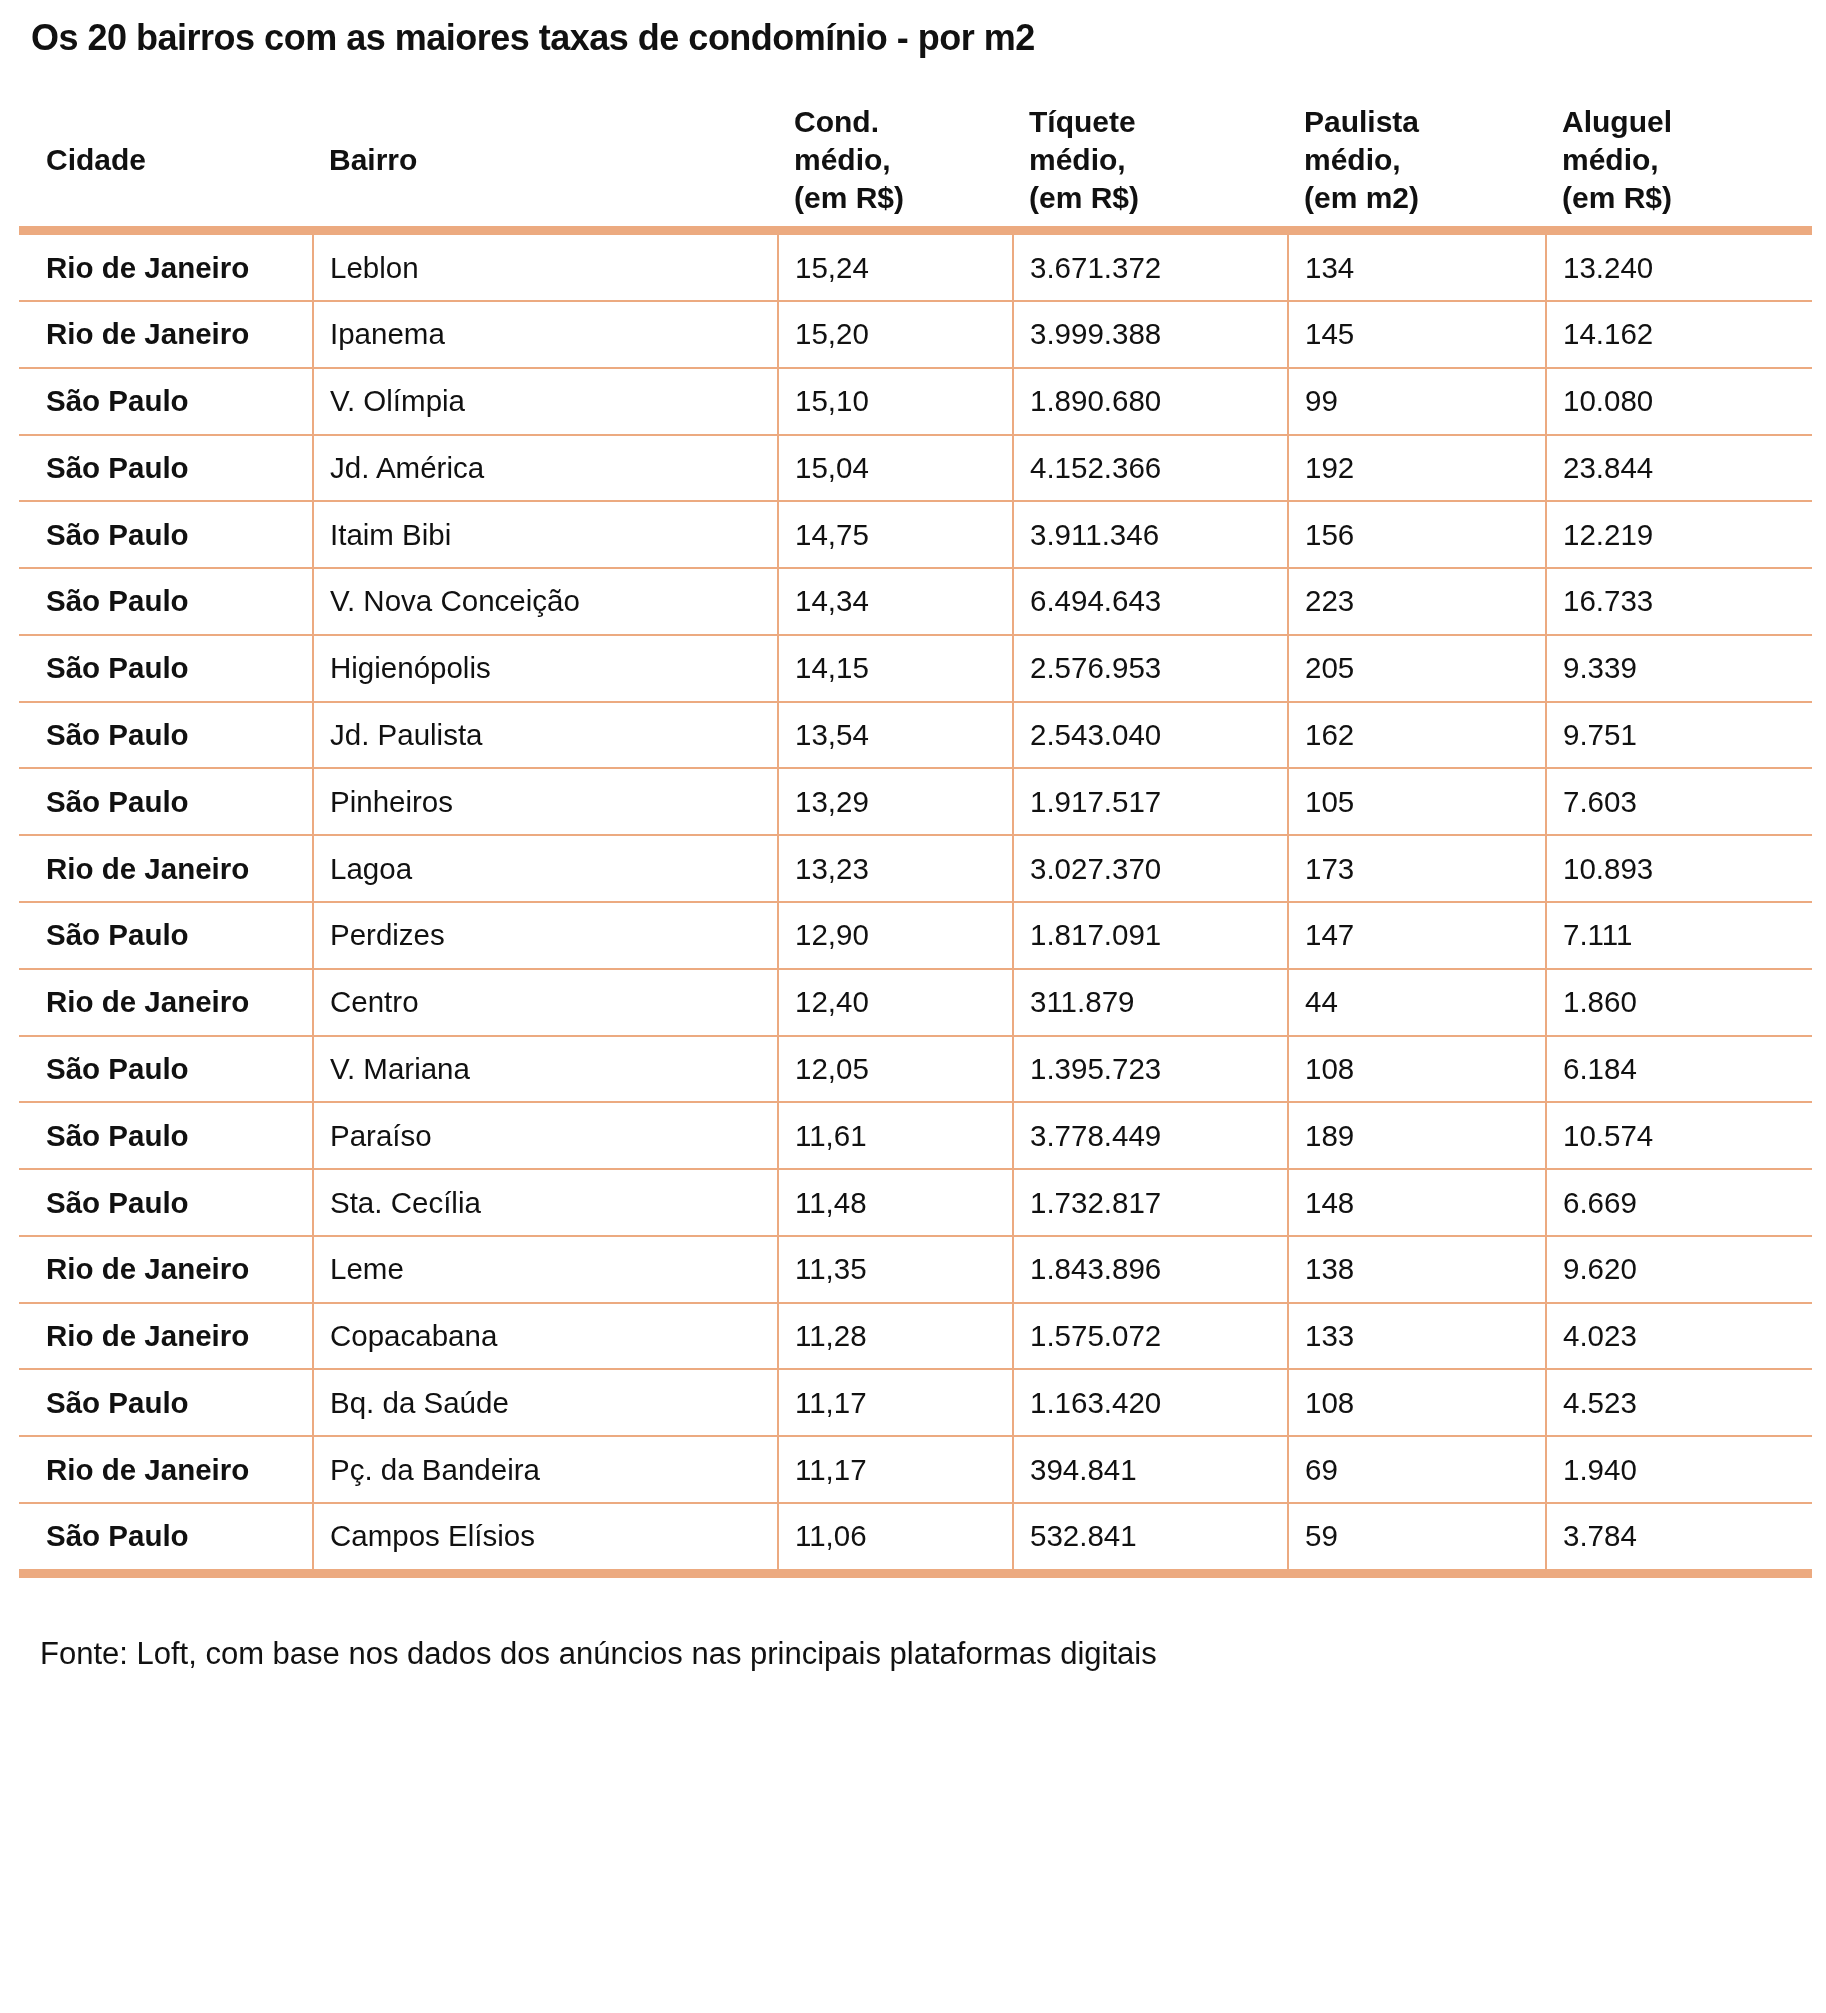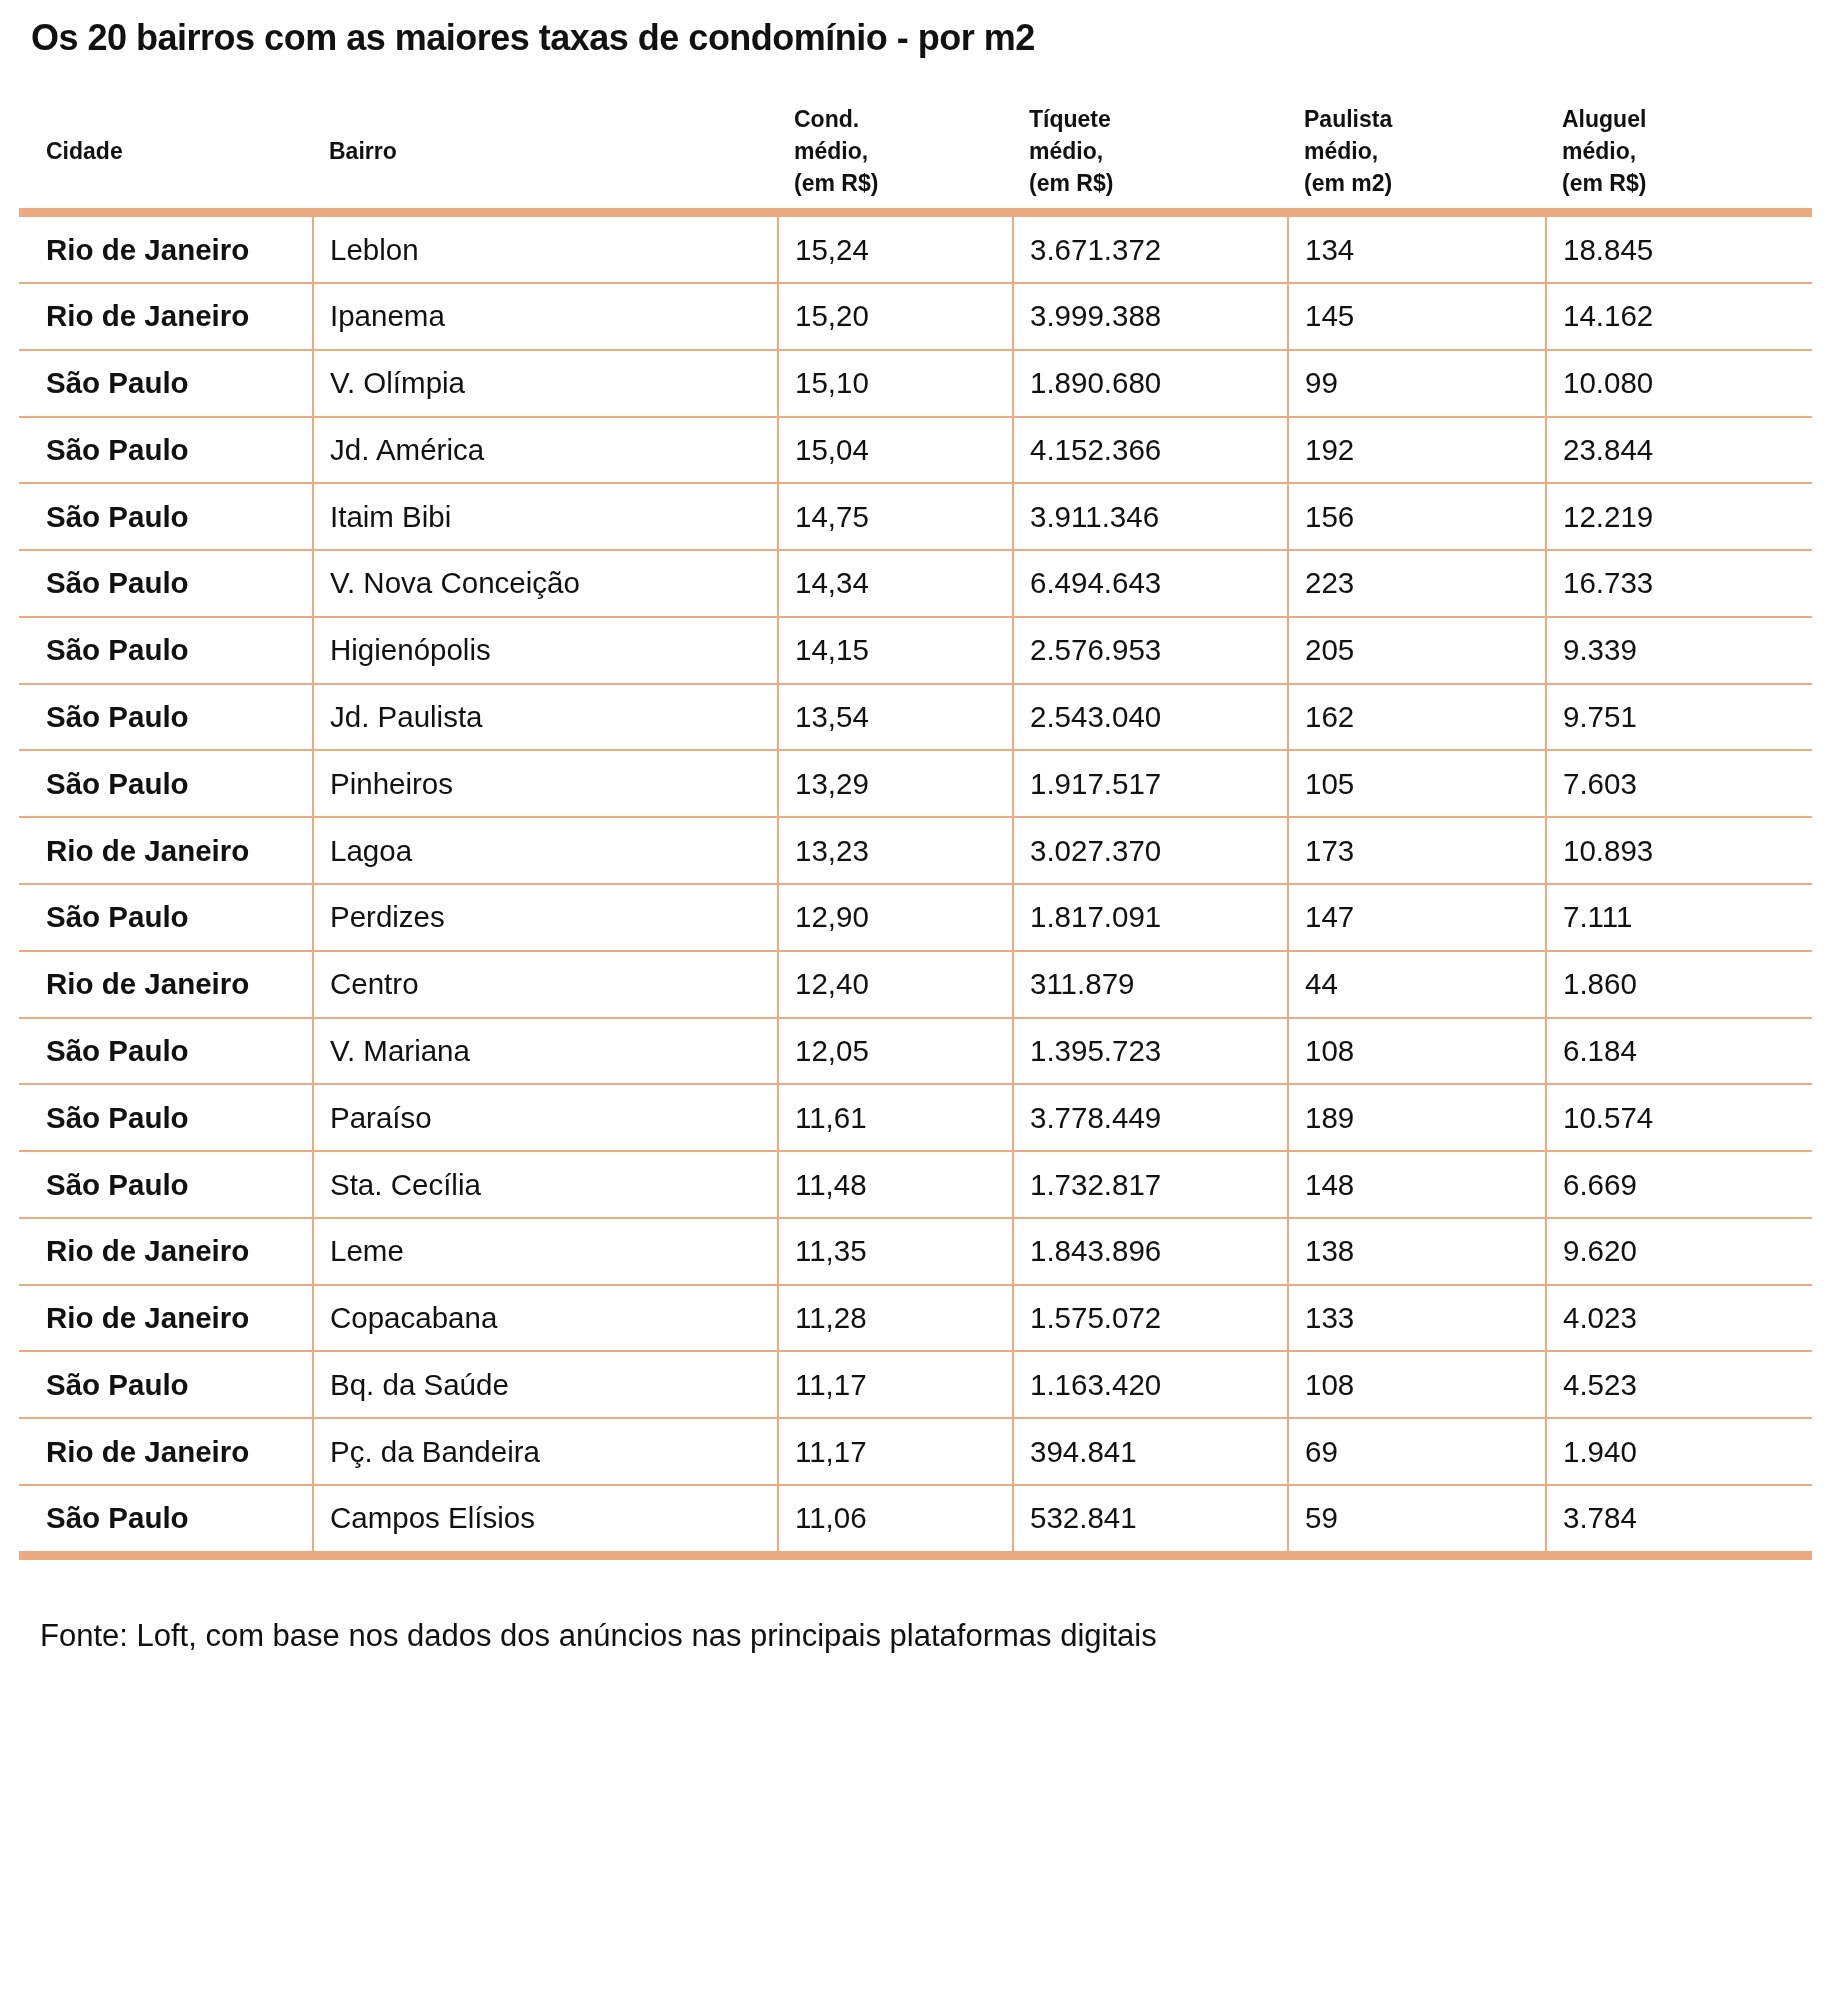--- a/index.html
+++ b/index.html
@@ -31,25 +31,25 @@
     width:1793px;
     margin:38px 0 0 19px;
   }
   col.c1{width:294px;}
   col.c2{width:465px;}
   col.c3{width:235px;}
   col.c4{width:275px;}
   col.c5{width:258px;}
   col.c6{width:266px;}
   thead th{
-    font-size:23px;
+    font-size:30px;
     font-weight:bold;
     text-align:left;
     vertical-align:middle;
-    line-height:32px;
+    line-height:38px;
     padding:5.7px 0 9.5px 16px;
     white-space:pre-line;
     border-bottom:9.5px solid var(--border);
   }
   thead th.first{padding-left:27px;}
   tbody td{
     font-size:29.5px;
     line-height:42px;
     vertical-align:middle;
     padding:11.4px 3.8px 11.4px 16px;
@@ -104,21 +104,21 @@
 (em R$)</th>
         </tr>
     </thead>
     <tbody>
         <tr>
           <td class="city">Rio de Janeiro</td>
           <td>Leblon</td>
           <td>15,24</td>
           <td>3.671.372</td>
           <td>134</td>
-          <td>18.845</td>
+          <td>13.240</td>
         </tr>
         <tr>
           <td class="city">Rio de Janeiro</td>
           <td>Ipanema</td>
           <td>15,20</td>
           <td>3.999.388</td>
           <td>145</td>
           <td>14.162</td>
         </tr>
         <tr>

